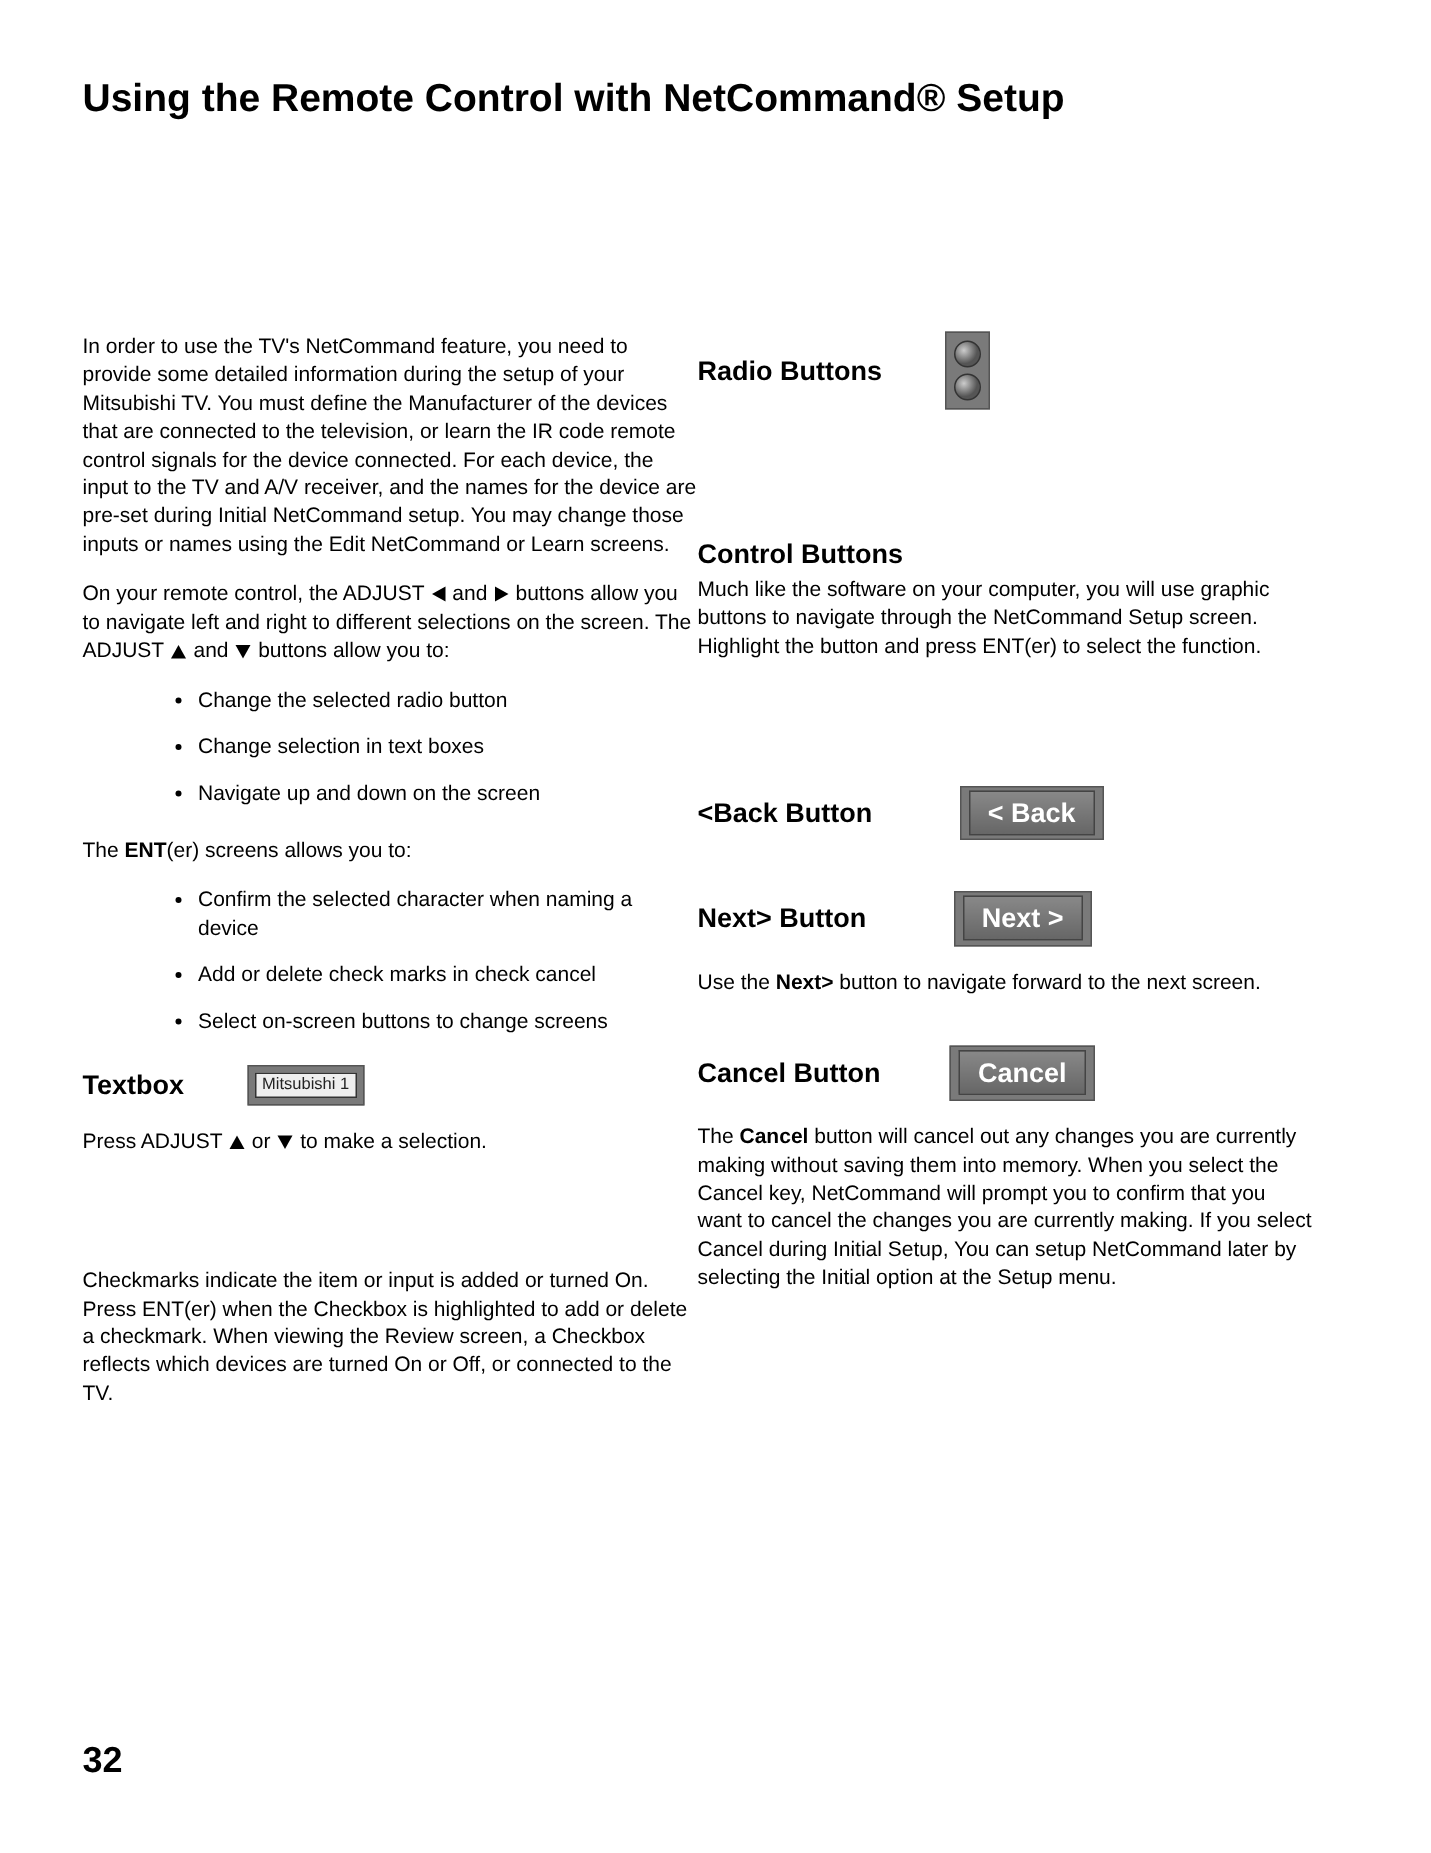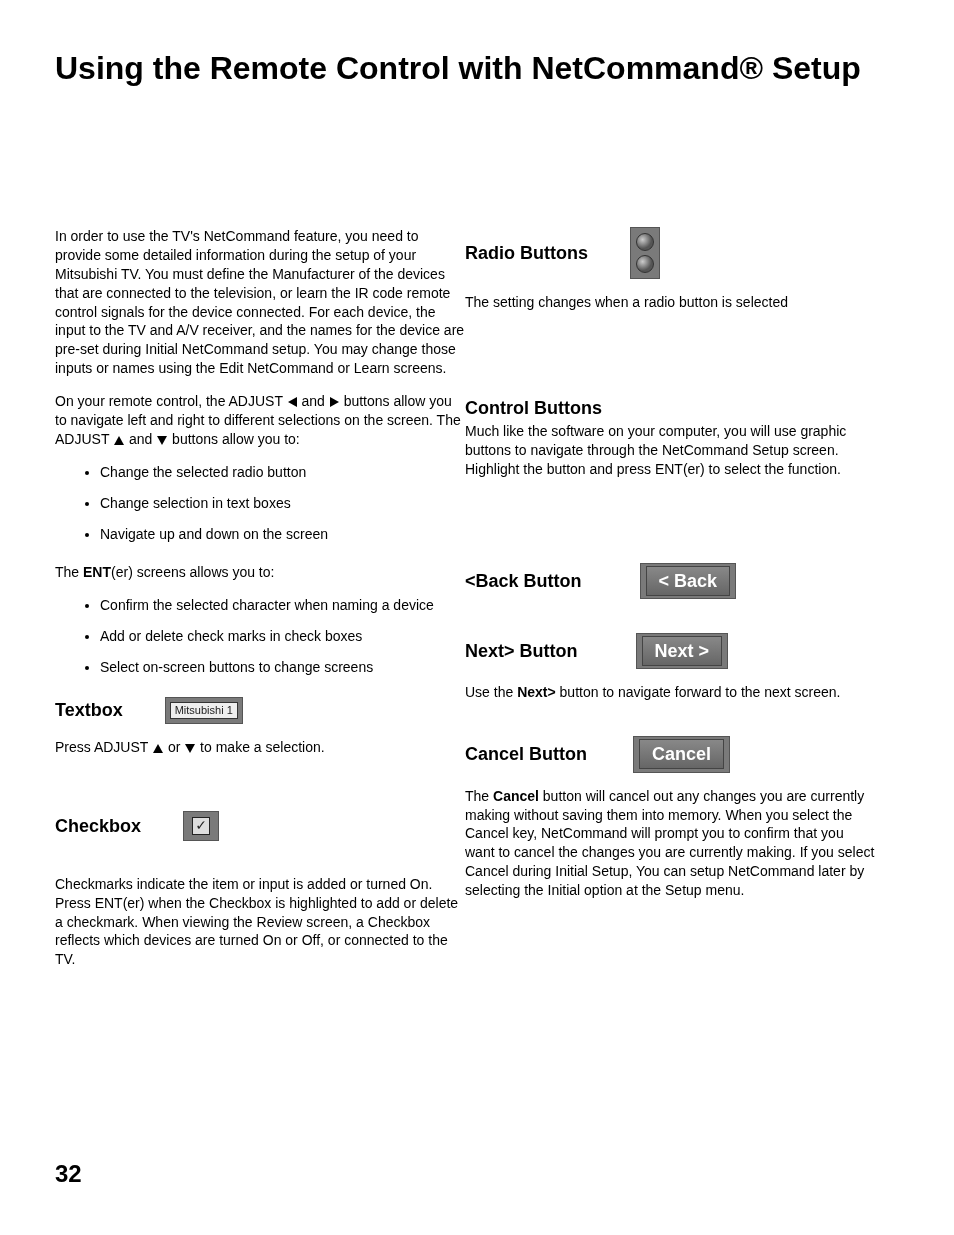--- a/index.html
+++ b/index.html
@@ -6,21 +6,21 @@
   body {
     font-family: Arial, Helvetica, sans-serif;
     width: 954px;
     height: 1235px;
     background: #fff;
     color: #000;
     padding: 50px 55px;
     position: relative;
   }
   h1 {
-    font-size: 32px;
+    font-size: 26px;
     font-weight: bold;
     margin-bottom: 140px;
   }
   .columns {
     display: flex;
   }
   .col {
     width: 410px;
     font-size: 14px;
     line-height: 1.35;
@@ -41,21 +41,21 @@
   .section-row {
     display: flex;
     align-items: center;
     gap: 24px;
     margin-bottom: 14px;
   }
   ul {
     list-style: disc;
     margin: 6px 0 20px 45px;
   }
-  li { margin-bottom: 12px; }
+  li { margin-bottom: 12px; margin-left: 32px; }
   .bold { font-weight: bold; }
   .triangle {
     display: inline-block;
     width: 0; height: 0;
     vertical-align: middle;
   }
   .tri-left  { border-top: 5px solid transparent; border-bottom: 5px solid transparent; border-right: 9px solid #000; margin: 0 1px; }
   .tri-right { border-top: 5px solid transparent; border-bottom: 5px solid transparent; border-left: 9px solid #000; margin: 0 1px; }
   .tri-up    { border-left: 5px solid transparent; border-right: 5px solid transparent; border-bottom: 9px solid #000; margin: 0 1px; }
   .tri-down  { border-left: 5px solid transparent; border-right: 5px solid transparent; border-top: 9px solid #000; margin: 0 1px; }
@@ -128,60 +128,53 @@
       <li>Change selection in text boxes</li>
       <li>Navigate up and down on the screen</li>
     </ul>
 
     <p>
       <span>The </span><span class="bold">ENT</span><span>(er) screens allows you to:</span>
     </p>
 
     <ul>
       <li>Confirm the selected character when naming a device</li>
-      <li>Add or delete check marks in check boxes</li>
+      <li>Add or delete check marks in check cancel</li>
       <li>Select on-screen buttons to change screens</li>
     </ul>
 
     <div class="section-row">
       <span class="sect-heading">Textbox</span>
       <span class="textbox-graphic">
         <span class="textbox-inner">Mitsubishi 1</span>
       </span>
     </div>
 
     <p>
       <span>Press ADJUST </span><span class="triangle tri-up"></span><span> or </span><span class="triangle tri-down"></span><span> to make a selection.</span>
     </p>
 
     <div class="gap-md"></div>
 
-    <div class="section-row">
-      <span class="sect-heading">Checkbox</span>
-      <span class="checkbox-graphic">
-        <span class="checkbox-inner">✓</span>
-      </span>
-    </div>
 
     <div class="gap-sm"></div>
 
     <p>Checkmarks indicate the item or input is added or turned On.  Press ENT(er) when the Checkbox is highlighted to add or delete a checkmark. When viewing the Review screen, a Checkbox reflects which devices are turned On or Off, or connected to the TV.</p>
   </div>
 
   <div class="col">
 
     <div class="section-row">
       <span class="sect-heading">Radio Buttons</span>
       <span class="radio-graphic">
         <span class="radio-dot"></span>
         <span class="radio-dot"></span>
       </span>
     </div>
 
-    <p>The setting changes when a radio button is selected</p>
 
     <div class="gap-lg"></div>
 
     <div class="sect-heading-block">Control Buttons</div>
     <p>Much like the software on your computer, you will use graphic buttons to navigate through the NetCommand Setup screen.  Highlight the button and press ENT(er) to select the function.</p>
 
     <div class="gap-lg"></div>
 
     <div class="section-row" style="gap:40px;">
       <span class="sect-heading">&lt;Back Button</span>

